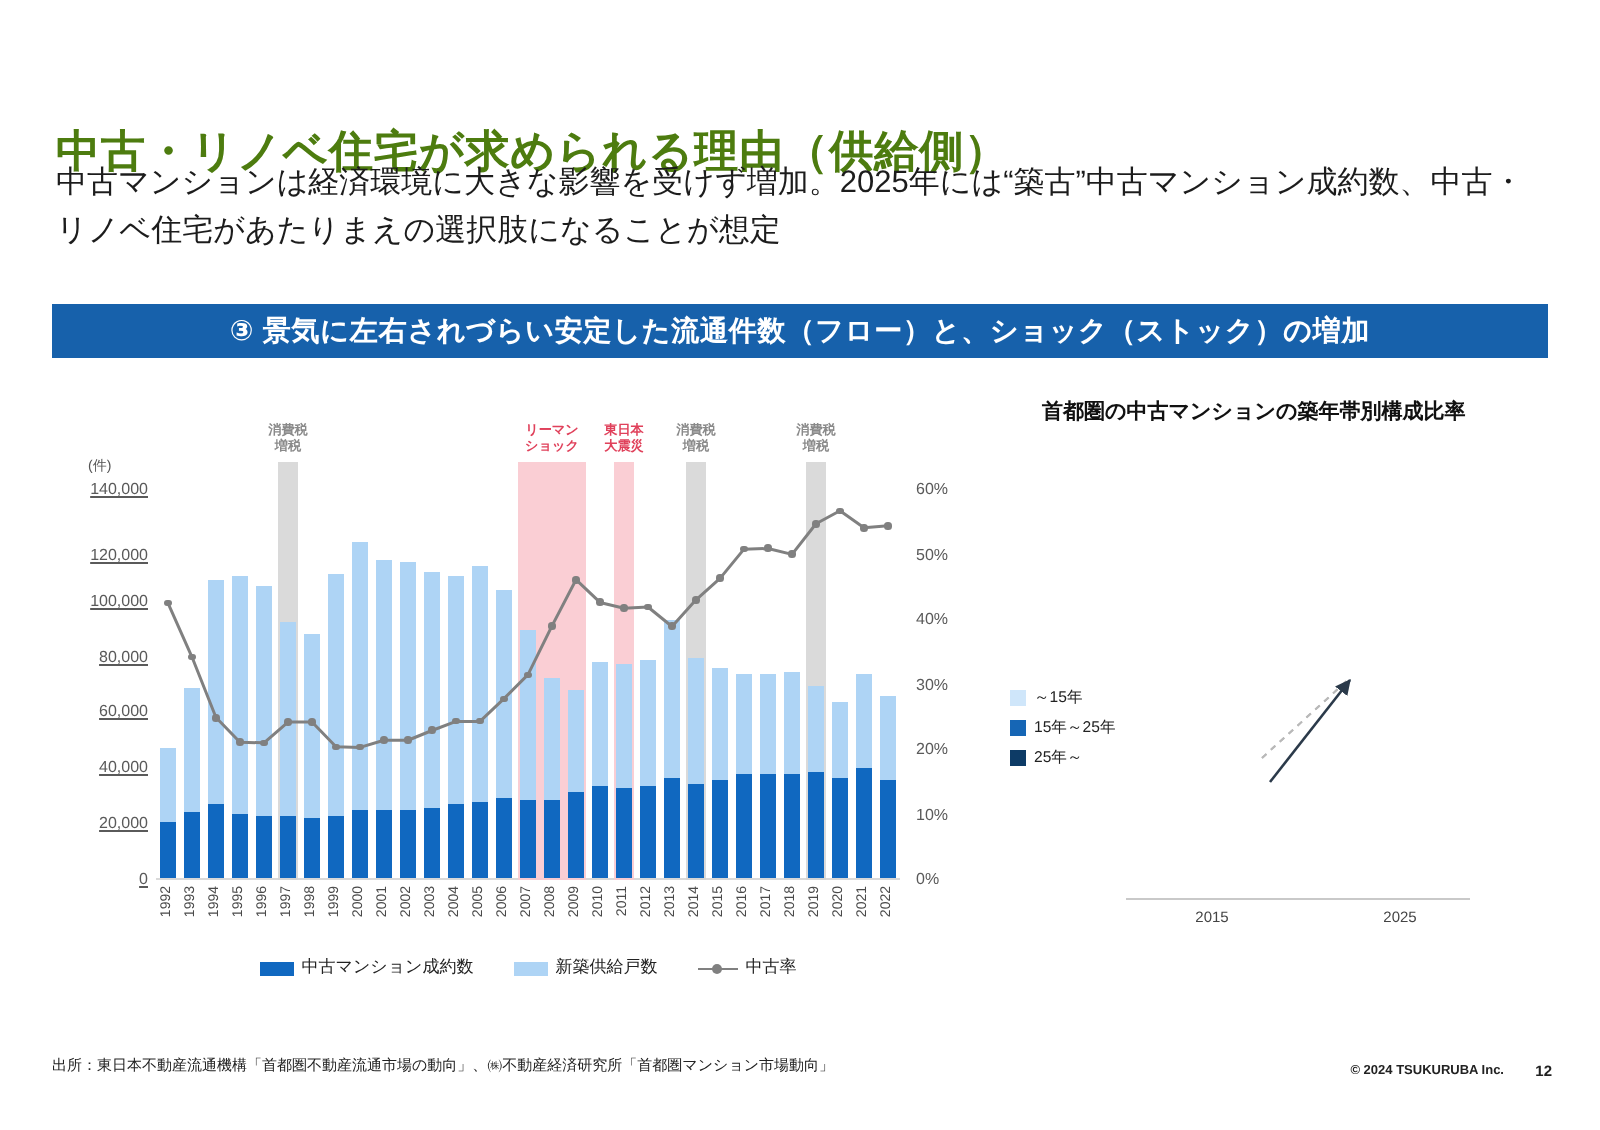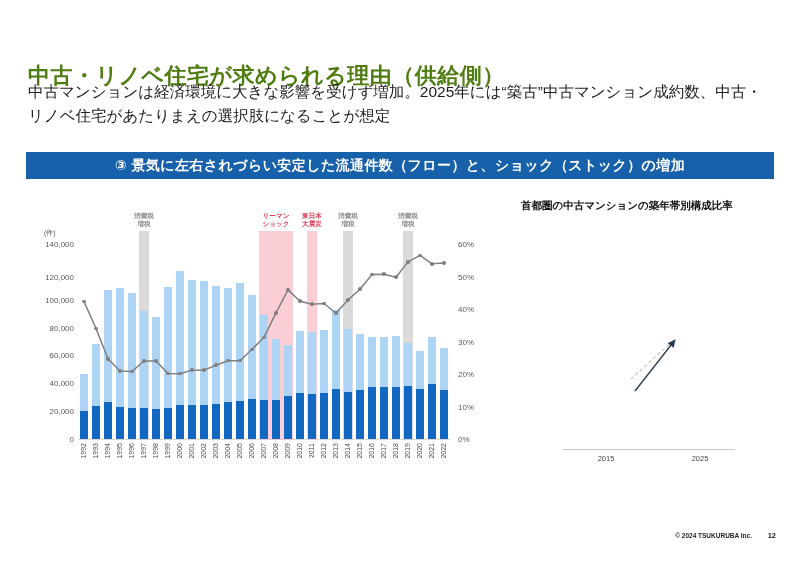--- a/index.html
+++ b/index.html
@@ -41,21 +41,21 @@
     font-size: 10.5px; font-weight: 700; color: #111; white-space: nowrap;
   }
   #left-chart-title  { left: 36px;  top: 199px; }
   #right-chart-title { left: 521px; top: 199px; }
 
   
   #left-chart { position: absolute; left: 30px; top: 228px; width: 460px; height: 275px; }
 
   .unit-label { position: absolute; left: 14px; top: 0px; font-size: 7px; color: #555; }
 
-  .ylab { position: absolute; right: 0; font-size: 8px; color: #5a5a5a; text-align: right; width: 44px; }
+  .ylab { position: absolute; right: 0; font-size: 8px; color: #5a5a5a; text-align: right; width: 44px; text-decoration: underline; }
   .y2lab { position: absolute; left: 0; font-size: 8px; color: #5a5a5a; text-align: left; width: 30px; }
 
   #plot {
     position: absolute; left: 48px; top: 17px; width: 372px; height: 195px;
     border-bottom: 1px solid #d9d9d9;
   }
   .band { position: absolute; top: -14px; bottom: -1px; }
   .band.gray { background: #d4d4d4; opacity: .85; }
   .band.pink { background: #f9c9cf; opacity: .9; }
 
@@ -378,25 +378,53 @@
         <div class="xlab" style="left: 326px; top: 215px;">2015</div>
         <div class="xlab" style="left: 338px; top: 215px;">2016</div>
         <div class="xlab" style="left: 350px; top: 215px;">2017</div>
         <div class="xlab" style="left: 362px; top: 215px;">2018</div>
         <div class="xlab" style="left: 374px; top: 215px;">2019</div>
         <div class="xlab" style="left: 386px; top: 215px;">2020</div>
         <div class="xlab" style="left: 398px; top: 215px;">2021</div>
         <div class="xlab" style="left: 410px; top: 215px;">2022</div>
       </div>
 
+    <div id="left-legend">
+      <div class="li">
+        <span class="sw used"></span>
+        <span>中古マンション成約数</span>
+      </div>
+      <div class="li">
+        <span class="sw new"></span>
+        <span>新築供給戸数</span>
+      </div>
+      <div class="li">
+        <span class="sw rate"></span>
+        <span>中古率</span>
+      </div>
+    </div>
   </div>
 
   <div class="chart-title" id="right-chart-title">首都圏の中古マンションの築年帯別構成比率</div>
 
   <div id="right-chart">
+    <div id="right-legend">
+      <div class="rli">
+        <span class="rsw c-under15"></span>
+        <span>～15年</span>
+      </div>
+      <div class="rli">
+        <span class="rsw c-15to25"></span>
+        <span>15年～25年</span>
+      </div>
+      <div class="rli">
+        <span class="rsw c-over25"></span>
+        <span>25年～</span>
+      </div>
+    </div>
 
     <div id="rplot">
       <div id="rbars">
           <div class="rbar" style="left: 18px; height: 222px;"></div>
           <div class="rbar" style="left: 112px; height: 222px;"></div>
         </div>
       <svg id="guides" width="172" height="222">
           <line x1="68" y1="150.95999999999998" x2="112" y2="111" stroke="#b9b9b9" stroke-width="1" stroke-dasharray="3 3"></line>
           <line x1="68" y1="150.95999999999998" x2="112" y2="111" stroke="#b9b9b9" stroke-width="1" stroke-dasharray="3 3"></line>
           <defs>
@@ -406,16 +434,17 @@
           </defs>
           <line x1="72" y1="163" x2="112" y2="112" stroke="#2b3a4a" stroke-width="1.3" marker-end="url(#ah)"></line>
         </svg>
       <div id="rxlabels">
           <div class="rxlab" style="left: 13px;">2015</div>
           <div class="rxlab" style="left: 107px;">2025</div>
         </div>
     </div>
   </div>
 
+  <div class="source">出所：東日本不動産流通機構「首都圏不動産流通市場の動向」、㈱不動産経済研究所「首都圏マンション市場動向」</div>
   <div class="copyright">© 2024 TSUKURUBA Inc.</div>
   <div class="pageno">12</div>
 
 </div>
 
 </body></html>

